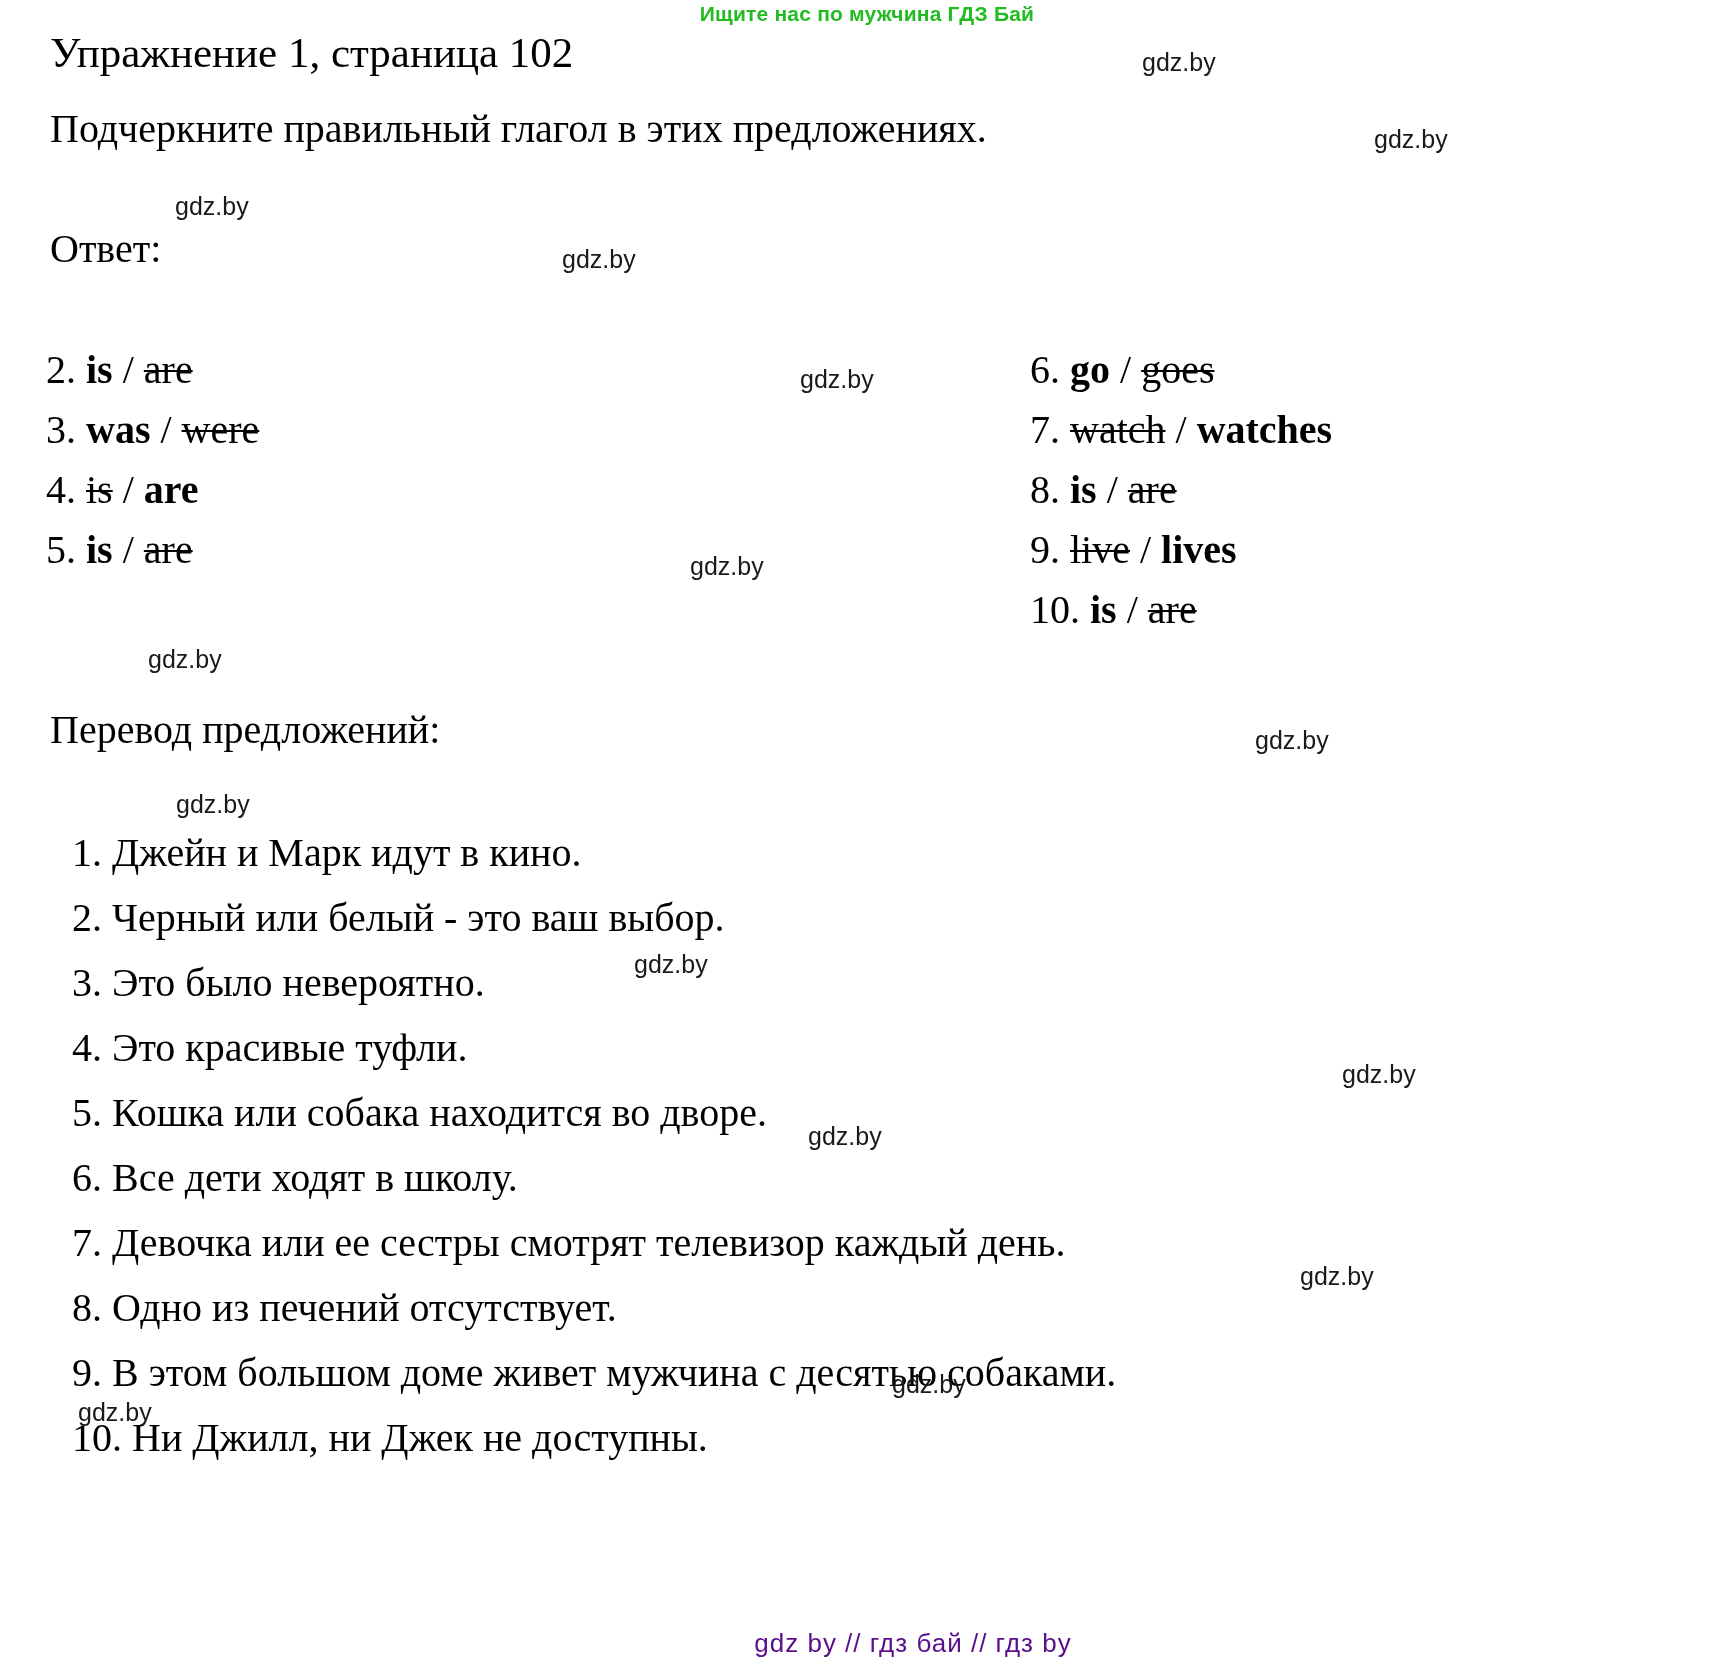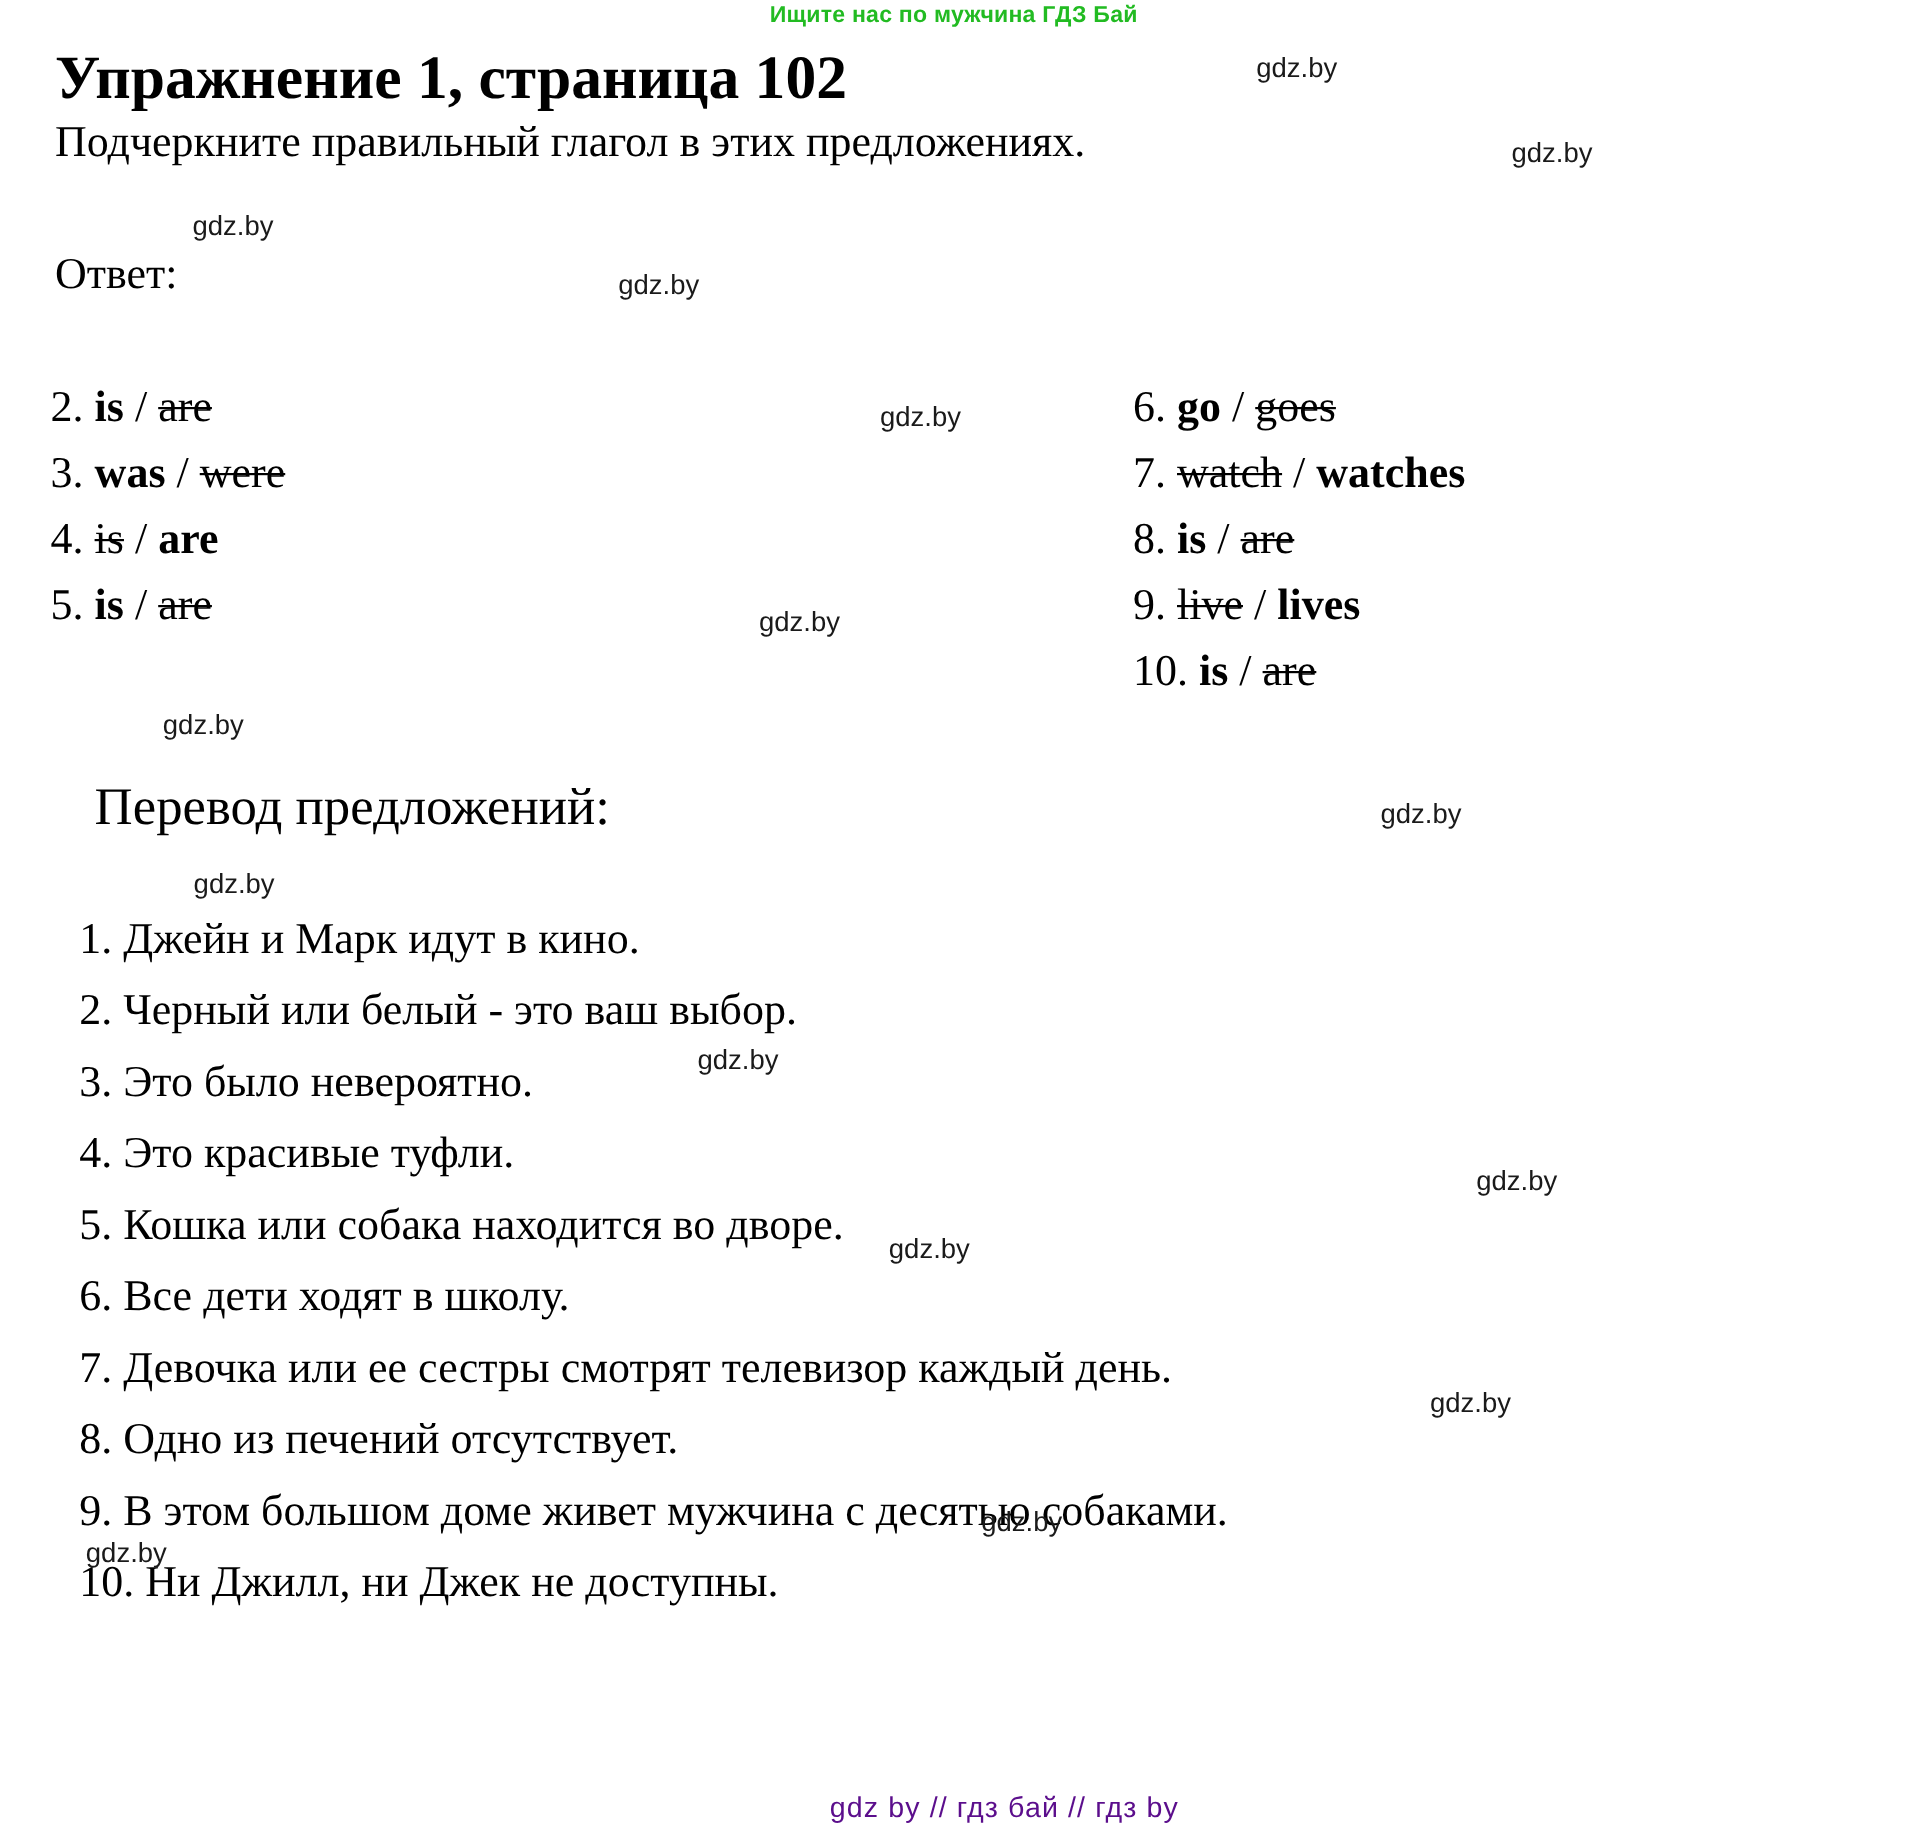--- a/index.html
+++ b/index.html
@@ -38,45 +38,44 @@
     font-size: 25px;
     color: #1a1a1a;
     white-space: nowrap;
     pointer-events: none;
   }
 
   
   .ex-title {
     position: absolute;
     left: 50px;
-    top: 39px;
-    font-size: 56px;
-    font-weight: bold;
+    top: 28px;
+    font-size: 43px;
+    font-weight: normal;
     white-space: nowrap;
   }
   .ex-task {
     position: absolute;
     left: 50px;
     top: 105px;
     font-size: 40px;
     white-space: nowrap;
   }
   .answer-label {
     position: absolute;
     left: 50px;
     top: 225px;
     font-size: 40px;
   }
   .translation-label {
     position: absolute;
     left: 50px;
     top: 706px;
-    font-size: 48px;
+    font-size: 40px;
     white-space: nowrap;
-    margin-left: 36px;
   }
 
   
   .ans-col {
     position: absolute;
     font-size: 40px;
     line-height: 60px;
   }
   .ans-col.left  { left: 46px;   top: 340px; }
   .ans-col.right { left: 1030px; top: 340px; }

